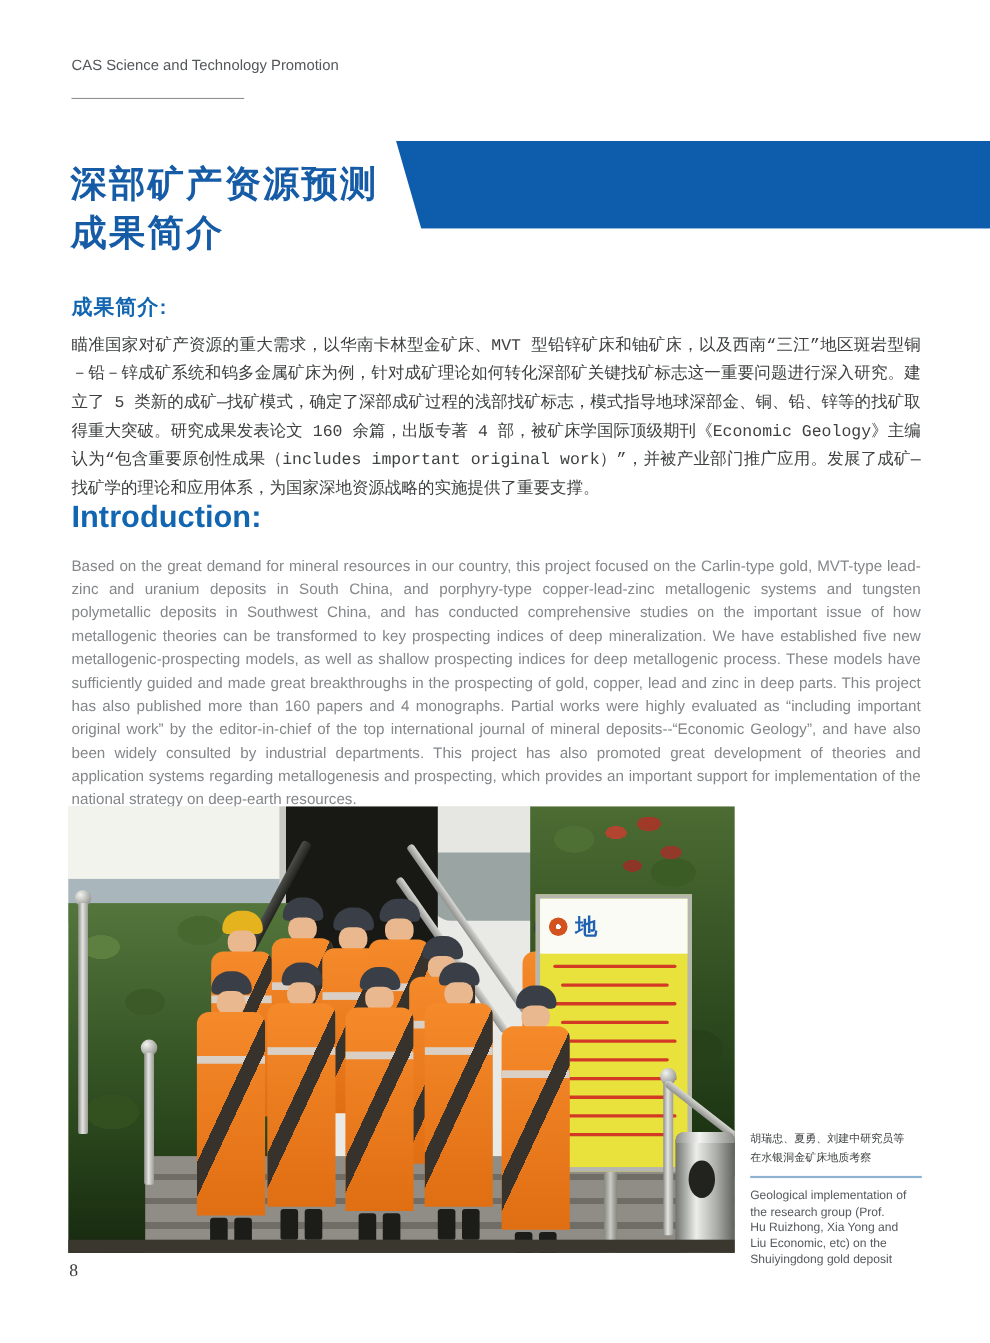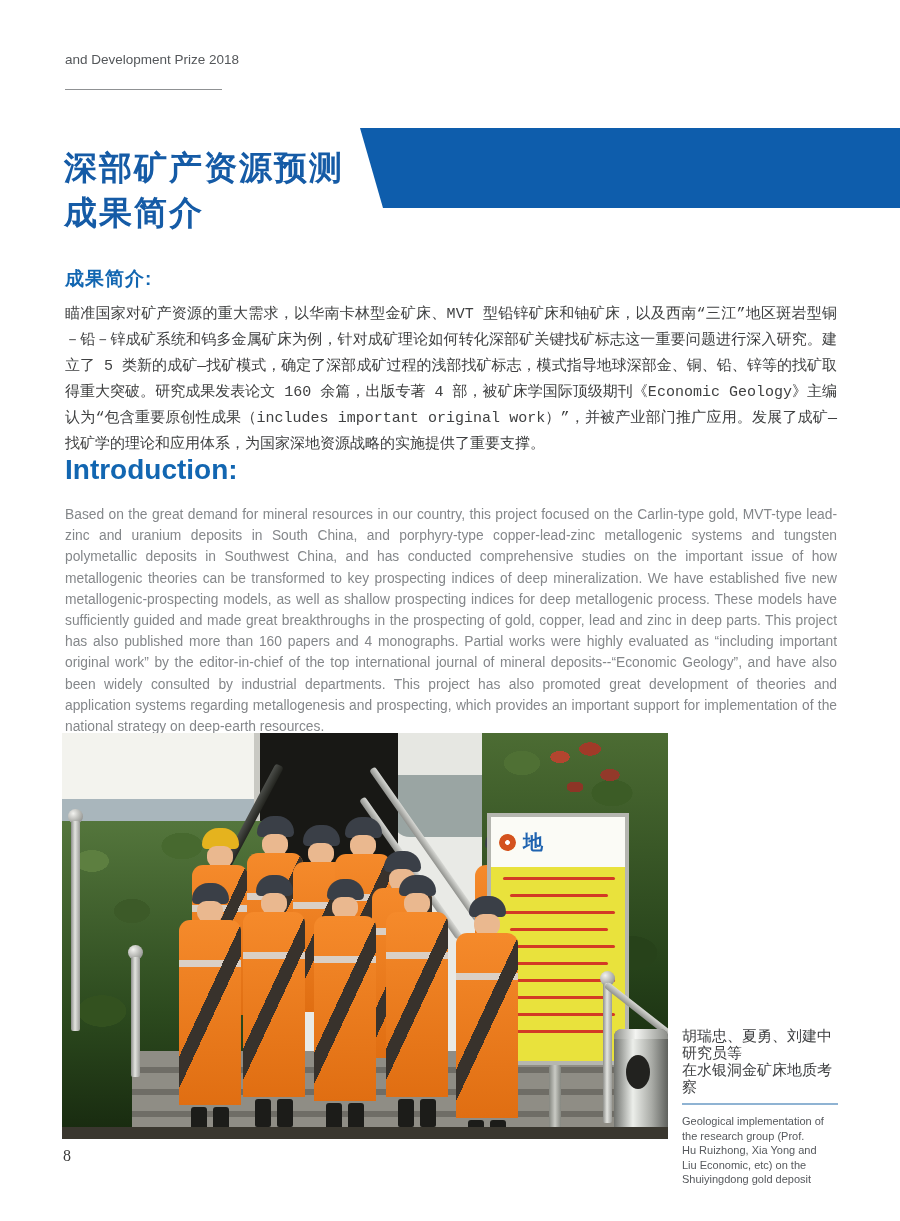--- a/index.html
+++ b/index.html
@@ -116,34 +116,34 @@
   .mid .torso{width:60px; height:170px;}
   .front .torso{height:185px;}
   .torso::before{content:""; position:absolute; left:0; right:0; top:40px; height:7px;
     background:rgba(214,221,226,.85);}
   .torso::after{content:""; position:absolute; inset:0;
     background:linear-gradient(115deg,transparent 43%,#38322c 43%,#38322c 53%,transparent 53%);}
   .boots{display:flex; gap:6px; margin-top:2px;}
   .boots i{width:16px; height:28px; background:#1c1c19; border-radius:3px 3px 2px 2px;}
   
   .caption{position:absolute; left:682px; top:1027px; width:158px;}
-  .caption .zh{font-size:15px; line-height:17px; color:#3f4042; margin:0;}
+  .caption .zh{font-size:10px; line-height:17px; color:#3f4042; margin:0;}
   .caption-rule{width:156px; height:2px; background:#8fb3d3; margin:8px 0 9px 0;}
   .caption .en{font-size:11px; line-height:14.6px; color:#55585c; margin:0;}
   
   .page-number{position:absolute; left:63px; top:1147px; font-size:16px; color:#3a3a3a;
     font-family:"Liberation Serif","DejaVu Serif",serif;}
 </style>
 </head>
 <body>
 
 <div class="page">
 
   <div class="doc-header">
-    <div>and Development Prize 2018</div>
+    <div>CAS Science and Technology Promotion</div>
   </div>
   <div class="doc-header-rule"></div>
 
   <h1 class="doc-title">
     <span>深部矿产资源预测</span><br>
     <span>成果简介</span>
   </h1>
   <div class="title-banner"></div>
 
   <h2 class="sec-heading zh">成果简介:</h2>

